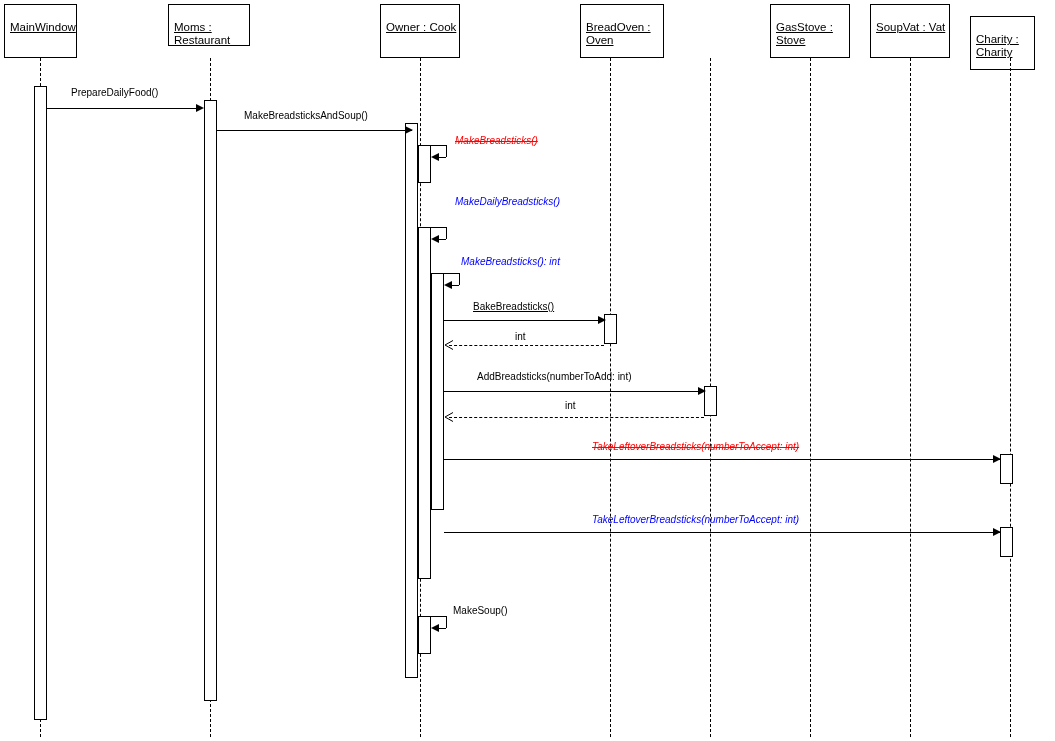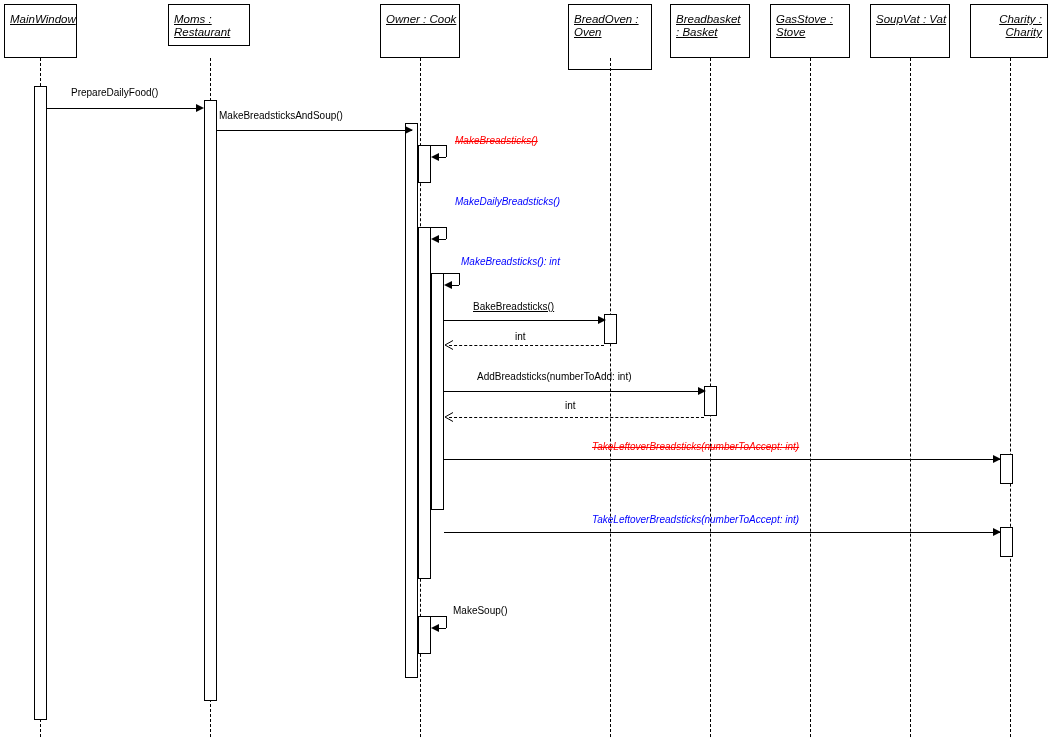--- a/index.html
+++ b/index.html
@@ -15,25 +15,24 @@
     width: 1055px;
     height: 741px;
     overflow: hidden;
     background: #ffffff;
   }
   .lifeline-box {
     position: absolute;
     border: 1px solid #000000;
     background: #ffffff;
     box-sizing: border-box;
-    padding: 8px 5px 0 5px;
+    padding: 16px 5px 0 5px;
     font-size: 11.5px;
     line-height: 13px;
     color: #000000;
-    font-style: italic;
   }
   .lifeline-box .ln {
     display: block;
     white-space: nowrap;
   }
   .lifeline-box .ln.underline {
     text-decoration: underline;
   }
   .lifeline-dash {
     position: absolute;
@@ -110,41 +109,37 @@
   <div class="lifeline-box" style="left:168px; top:4px; width:82px; height:42px;">
     <span class="ln underline">Moms :</span>
     <span class="ln underline">Restaurant</span>
   </div>
 
   <div class="lifeline-box" style="left:380px; top:4px; width:80px; height:54px;">
     <span class="ln underline">Owner : Cook</span>
     <span class="ln"></span>
   </div>
 
-  <div class="lifeline-box" style="left:568px; top:4px; width:84px; height:66px;">
+  <div class="lifeline-box" style="left:580px; top:4px; width:84px; height:54px;">
     <span class="ln underline">BreadOven :</span>
     <span class="ln underline">Oven</span>
   </div>
 
-  <div class="lifeline-box" style="left:670px; top:4px; width:80px; height:54px;">
-    <span class="ln underline">Breadbasket</span>
-    <span class="ln underline">: Basket</span>
-  </div>
 
   <div class="lifeline-box" style="left:770px; top:4px; width:80px; height:54px;">
     <span class="ln underline">GasStove :</span>
     <span class="ln underline">Stove</span>
   </div>
 
   <div class="lifeline-box" style="left:870px; top:4px; width:80px; height:54px;">
     <span class="ln underline">SoupVat : Vat</span>
     <span class="ln"></span>
   </div>
 
-  <div class="lifeline-box" style="left:970px; top:4px; width:78px; height:54px;text-align:right;">
+  <div class="lifeline-box" style="left:970px; top:16px; width:65px; height:54px;">
     <span class="ln underline">Charity :</span>
     <span class="ln underline">Charity</span>
   </div>
 
   <div class="lifeline-dash" style="left:40px; top:58px; height:679px;"></div>
   <div class="lifeline-dash" style="left:210px; top:58px; height:679px;"></div>
   <div class="lifeline-dash" style="left:420px; top:58px; height:679px;"></div>
   <div class="lifeline-dash" style="left:610px; top:58px; height:679px;"></div>
   <div class="lifeline-dash" style="left:710px; top:58px; height:679px;"></div>
   <div class="lifeline-dash" style="left:810px; top:58px; height:679px;"></div>
@@ -162,21 +157,21 @@
 
   <div class="activation" style="left:604px; top:314px; width:13px; height:30px;"></div>
   <div class="activation" style="left:704px; top:386px; width:13px; height:30px;"></div>
   <div class="activation" style="left:1000px; top:454px; width:13px; height:30px;"></div>
   <div class="activation" style="left:1000px; top:527px; width:13px; height:30px;"></div>
 
   <div class="msg-label" style="left:71px; top:86px;">PrepareDailyFood()</div>
   <div class="msg-line" style="left:47px; top:108px; width:155px;"></div>
   <div class="arrow-head right" style="left:196px; top:104px;"></div>
 
-  <div class="msg-label" style="left:219px; top:109px;">MakeBreadsticksAndSoup()</div>
+  <div class="msg-label" style="left:244px; top:109px;">MakeBreadsticksAndSoup()</div>
   <div class="msg-line" style="left:217px; top:130px; width:195px;"></div>
   <div class="arrow-head right" style="left:405px; top:126px;"></div>
 
   <div class="msg-label italic red" style="left:455px; top:134px;">MakeBreadsticks()</div>
   <div class="self-msg" style="left:418px; top:145px;">
     <div class="seg" style="left:0px; top:0px; width:28px;"></div>
     <div class="vert" style="left:28px; top:0px; height:12px;"></div>
     <div class="seg" style="left:16px; top:12px; width:12px;"></div>
   </div>
   <div class="arrow-head left" style="left:431px; top:153px;"></div>

